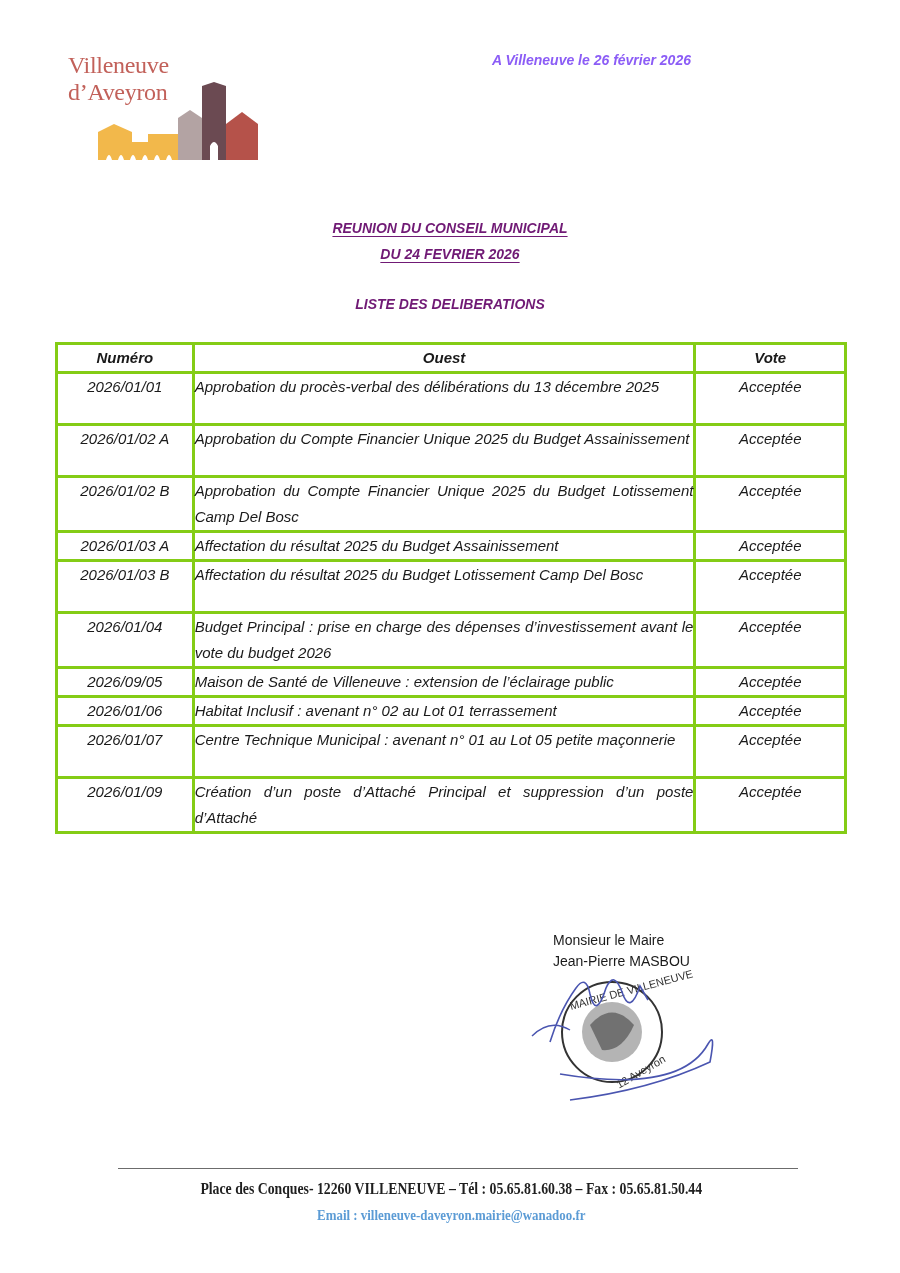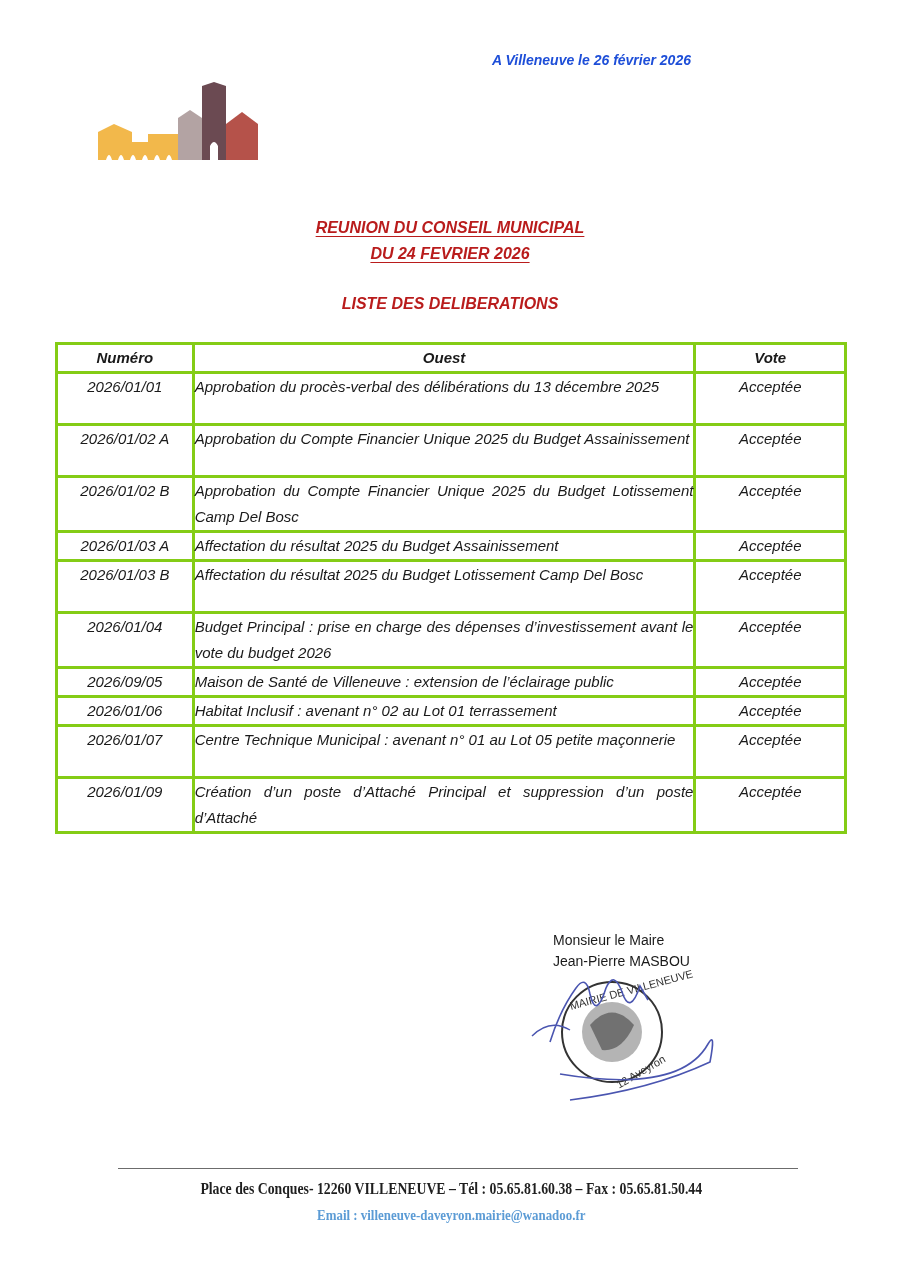--- a/index.html
+++ b/index.html
@@ -11,29 +11,29 @@
   .logo { position: absolute; left: 62px; top: 52px; width: 210px; height: 115px; }
   .logo-text {
     position: absolute; left: 6px; top: 0;
     font-family: "Liberation Serif", "DejaVu Serif", serif;
     color: #c2615a; font-size: 24px; line-height: 27px; letter-spacing: -0.3px;
   }
   .logo-svg { position: absolute; left: 30px; top: 28px; }
   .date-line {
     position: absolute; left: 492px; top: 52px;
     font-family: "Liberation Sans", sans-serif; font-style: italic; font-weight: bold;
-    font-size: 14px; color: #1d4ed8;
+    font-size: 14px; color: #8b5cf6;
   }
   .title-block { position: absolute; left: 0; width: 900px; text-align: center; }
   .title1 { top: 218px; }
   .title2 { top: 244px; }
   .title3 { top: 294px; }
   .title-text {
     font-family: "Liberation Sans", sans-serif; font-style: italic; font-weight: bold;
-    font-size: 16px; color: #b91c1c;
+    font-size: 14px; color: #701a75;
   }
   .underline { text-decoration: underline; text-underline-offset: 3px; }
 
   table.delib {
     position: absolute; left: 55px; top: 342px; width: 792px;
     border-collapse: collapse;
     font-family: "Liberation Sans", sans-serif; font-style: italic; font-size: 15px;
     color: #1a1a1a;
   }
   table.delib th, table.delib td {
@@ -59,20 +59,24 @@
   .footer-email {
     position: absolute; left: 0; width: 900px; top: 1207px; text-align: center;
     font-family: "Liberation Serif", serif; font-weight: bold; font-size: 15px; color: #5b9bd5;
     transform: scaleX(0.86); transform-origin: 459px 0;
   }
 </style>
 </head>
 <body>
 
 <div class="logo">
+  <div class="logo-text">
+    <div>Villeneuve</div>
+    <div>d’Aveyron</div>
+  </div>
   <svg class="logo-svg" width="170" height="85" viewBox="0 0 170 85">
 
     <path d="M110 6 L122 2 L134 6 L134 80 L126 80 L126 66 Q122 58 118 66 L118 80 L110 80 Z" fill="#6b4a52"></path>
 
     <path d="M134 44 L150 32 L166 44 L166 80 L134 80 Z" fill="#b5524a"></path>
 
     <path d="M86 38 L98 30 L110 38 L110 80 L86 80 Z" fill="#b3a3a3"></path>
 
     <path d="M6 52 L22 44 L40 52 L40 62 L56 62 L56 54 L86 54 L86 80 L80 80 Q77 70 74 80 L68 80 Q65 70 62 80 L56 80 Q53 70 50 80 L44 80 Q41 70 38 80 L32 80 Q29 70 26 80 L20 80 Q17 70 14 80 L6 80 Z" fill="#f2b84b"></path>
   </svg>

